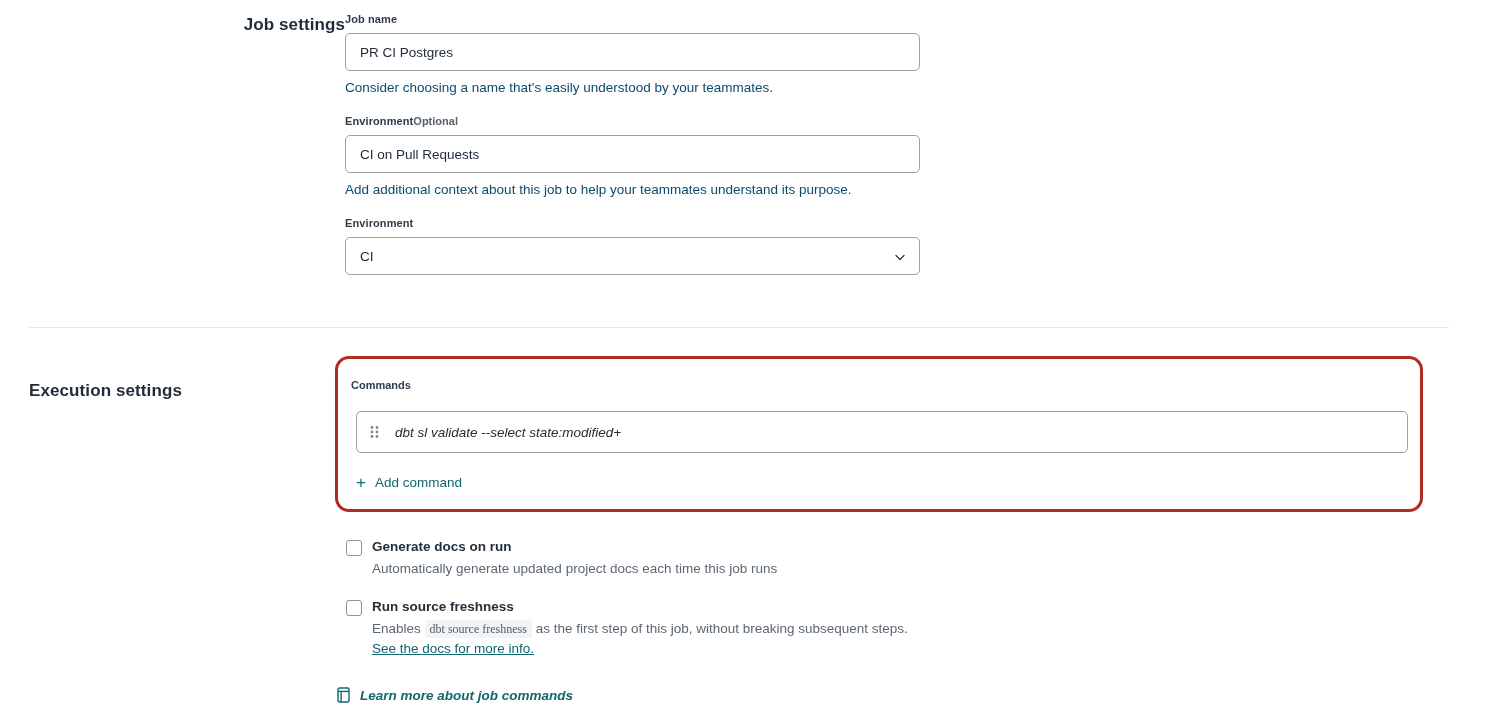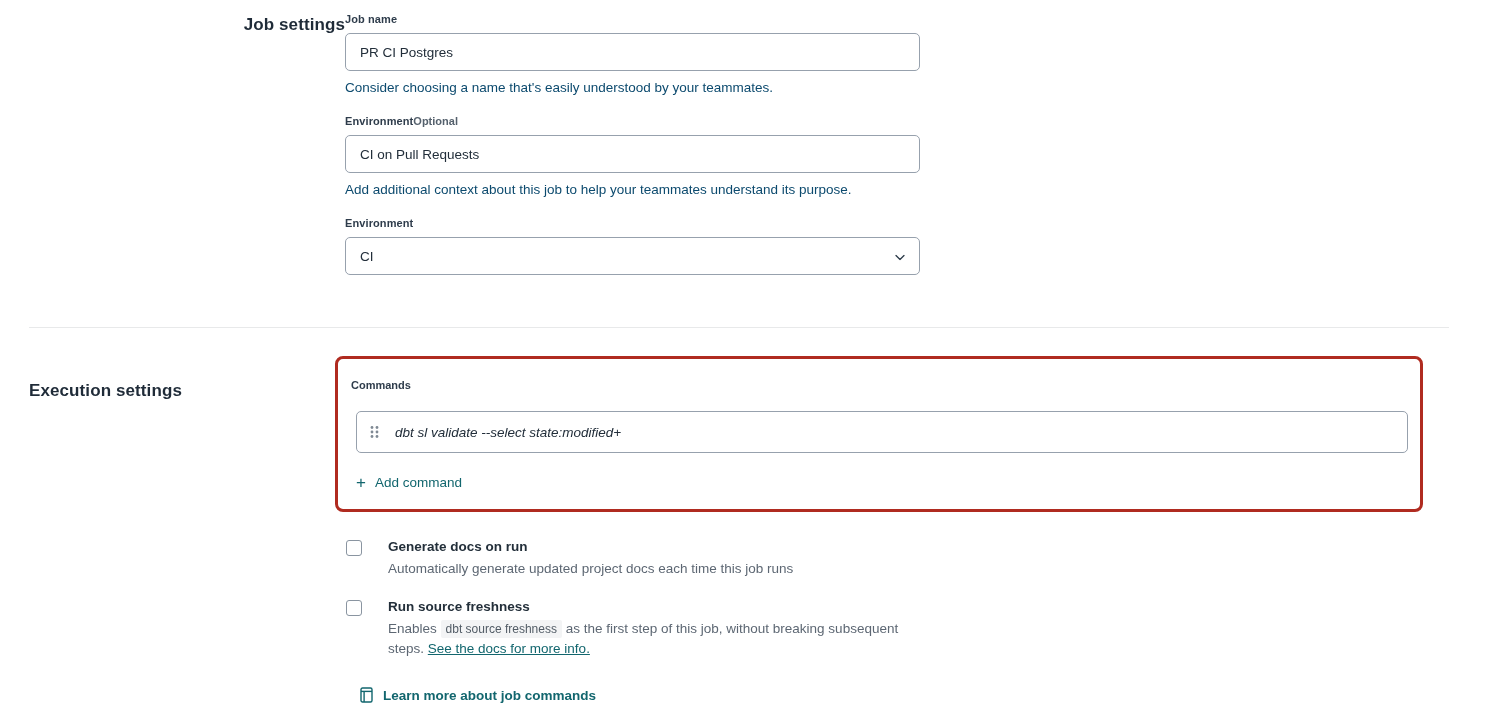--- a/index.html
+++ b/index.html
@@ -32,21 +32,21 @@
   .select-chevron { position: absolute; right: 14px; top: 50%; transform: translateY(-50%); }
 
   .divider { border: none; border-top: 1px solid #e8e9ea; margin: 48px 36px 0 29px; }
 
   
   .section-2 { margin-top: 28px; }
   .exec-heading { padding-top: 25px; }
   .exec-col { width: 1088px; flex: 0 0 1088px; }
 
   .commands-highlight {
-    border: 3px solid #b02b20; border-radius: 8px; width: 1088px;
+    border: 3px solid #b02b20; border-radius: 14px; width: 1088px;
     padding: 20px 12px 10px 12px;
   }
   .commands-label { font-size: 11px; font-weight: 700; color: #2e3c4b; margin-left: 1px; }
   .command-row {
     margin: 20px 0 0 6px; height: 42px; border: 1px solid #97a1ad; border-radius: 5px;
     display: flex; align-items: center; background: #fff; font-style: italic;
   }
   .drag-handle { margin-left: 13px; display: inline-flex; cursor: grab; }
   .command-text { margin-left: 16px; font-size: 13.5px; color: #222e3a; }
   .add-command {
@@ -57,34 +57,34 @@
   .add-command .plus-glyph { font-size: 17px; font-weight: 400; line-height: 14px; }
   .add-command .add-label { font-size: 13.5px; font-weight: 500; }
 
   .checkbox-block { margin: 27px 0 0 11px; }
   .checkbox-row { display: flex; align-items: flex-start; }
   .checkbox-row + .checkbox-row { margin-top: 20px; }
   .checkbox {
     width: 16px; height: 16px; border: 1px solid #8a95a1; border-radius: 3px;
     background: #fff; flex: 0 0 16px; margin-top: 1px; cursor: pointer;
   }
-  .checkbox-texts { margin-left: 26px; }
+  .checkbox-texts { margin-left: 10px; }
   .checkbox-label { font-size: 13.5px; font-weight: 700; color: #232f3a; cursor: pointer; }
   .checkbox-helper { font-size: 13.5px; color: #5d6773; margin-top: 5px; line-height: 20px; }
   .checkbox-helper.wrap { max-width: 538px; }
   .code-chip {
-    font-family: Liberation Sans, sans-serif;
+    font-family: Liberation Serif, serif;
     font-size: 12px; color: #525c66; background: #f3f4f5; border-radius: 2px;
     padding: 2px 5px;
   }
   .doc-link { color: #12666e; text-decoration: underline; cursor: pointer; }
 
   .learn-more {
-    margin: 28px 0 0 25px; display: inline-flex; align-items: center; gap: 10px;
-    color: #12666e; cursor: pointer; text-decoration: none;
+    margin: 28px 0 0 2px; display: inline-flex; align-items: center; gap: 10px;
+    color: #12666e; cursor: pointer; text-decoration: none; font-style: italic;
   }
   .learn-more .learn-label { font-size: 13.5px; font-weight: 700; }
 </style>
 </head>
 <body>
 
 <div class="section">
   <div class="left-col">
     <h2 class="section-heading" style="padding-top:15px">Job settings</h2>
   </div>

